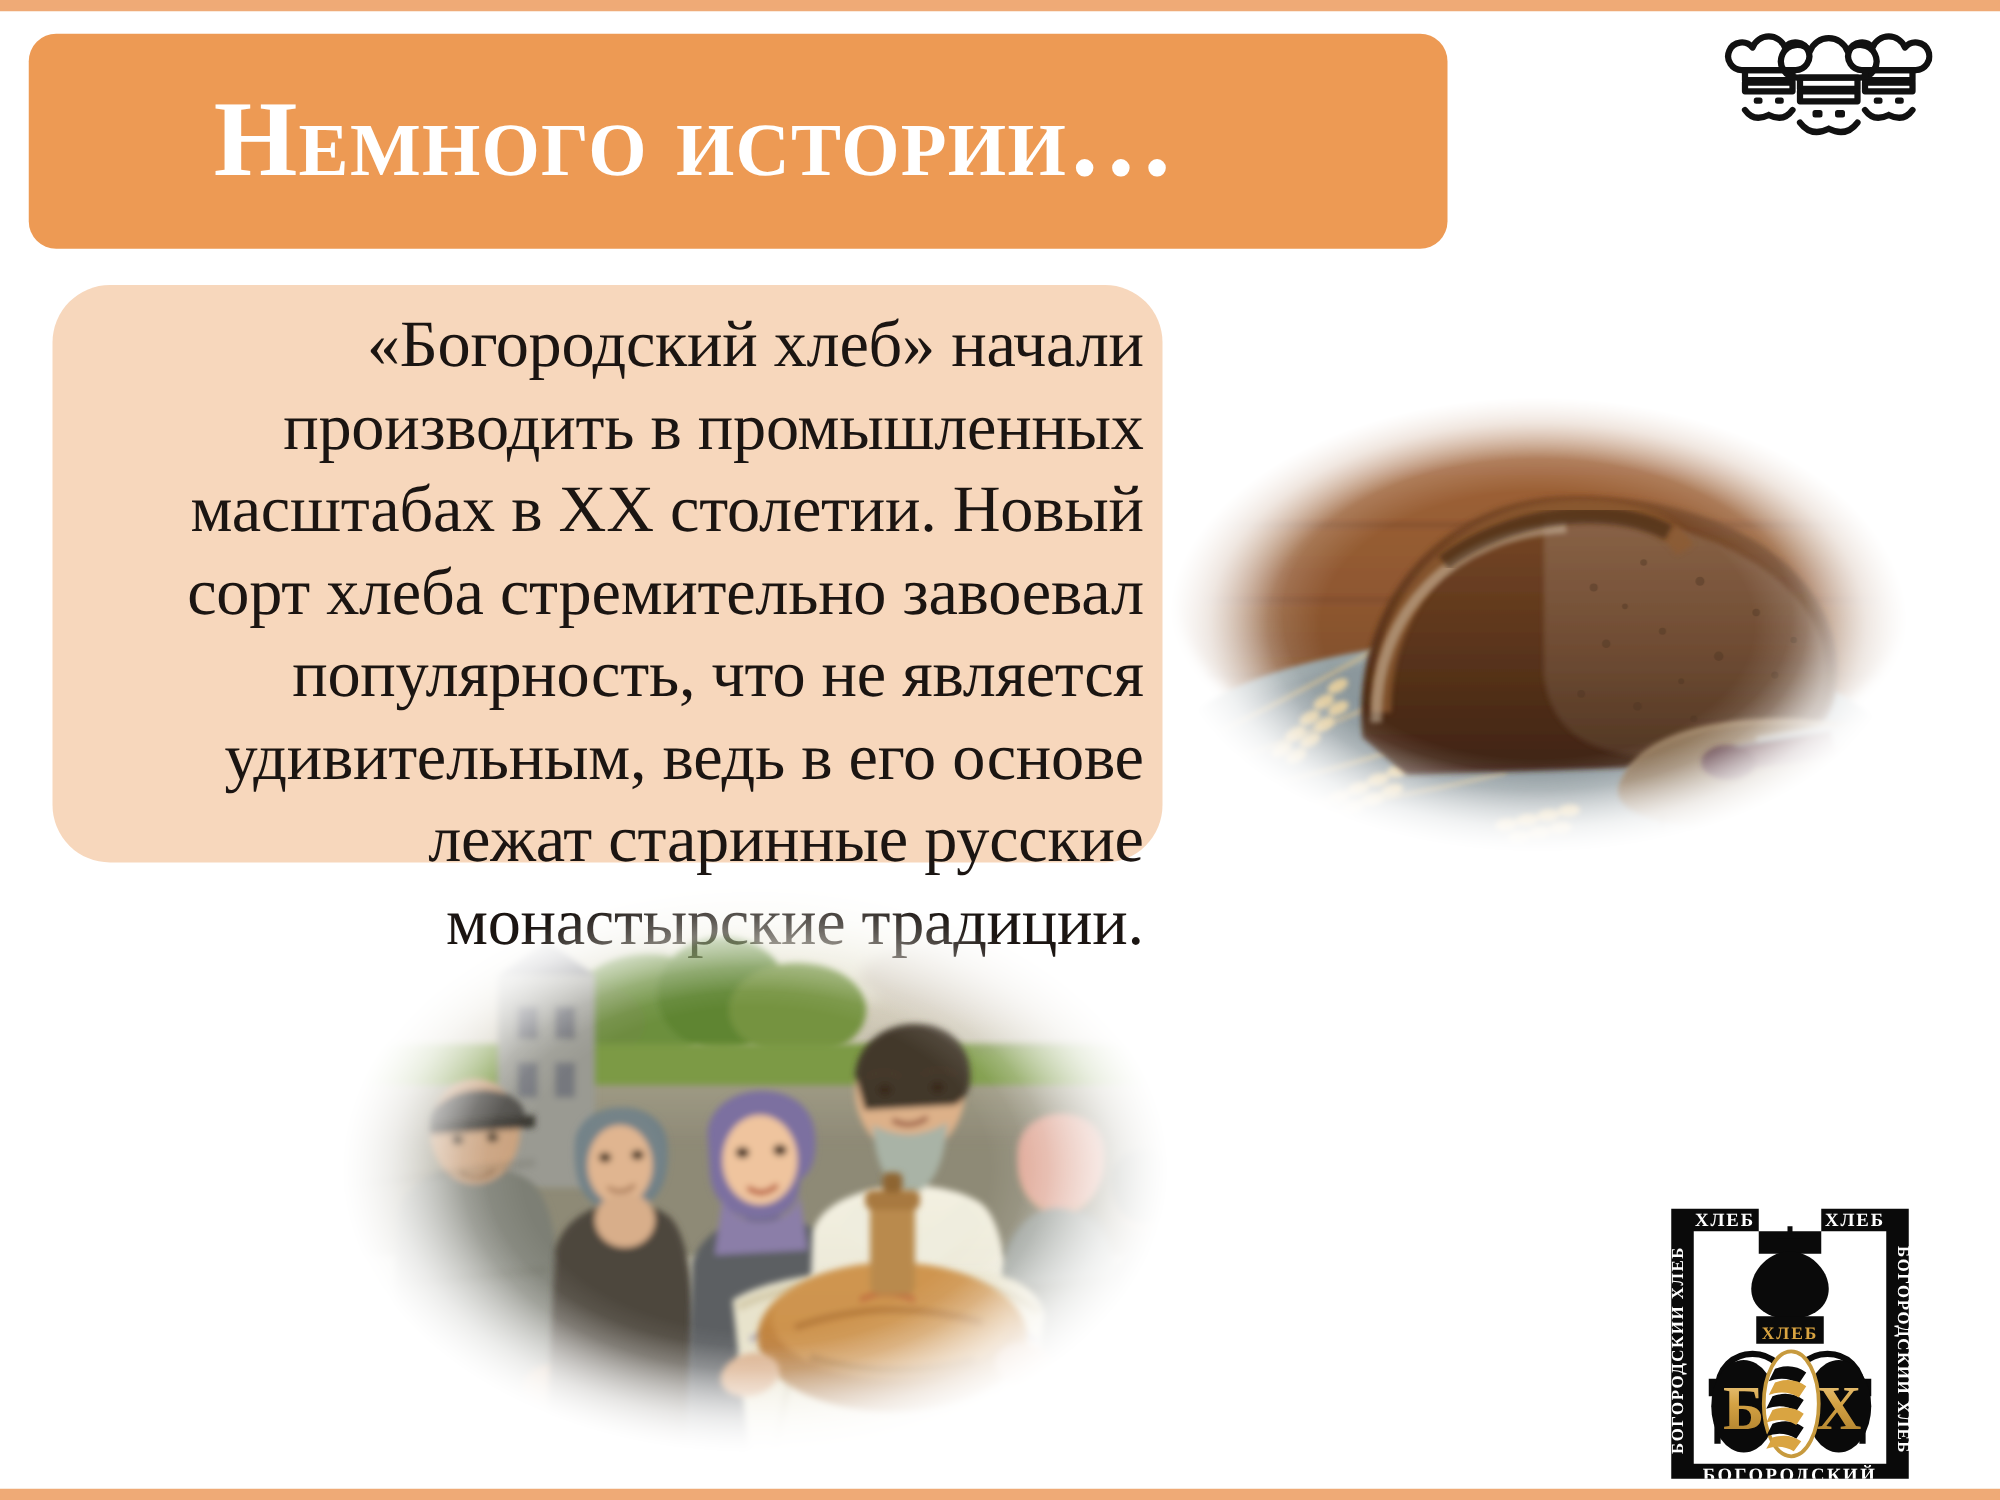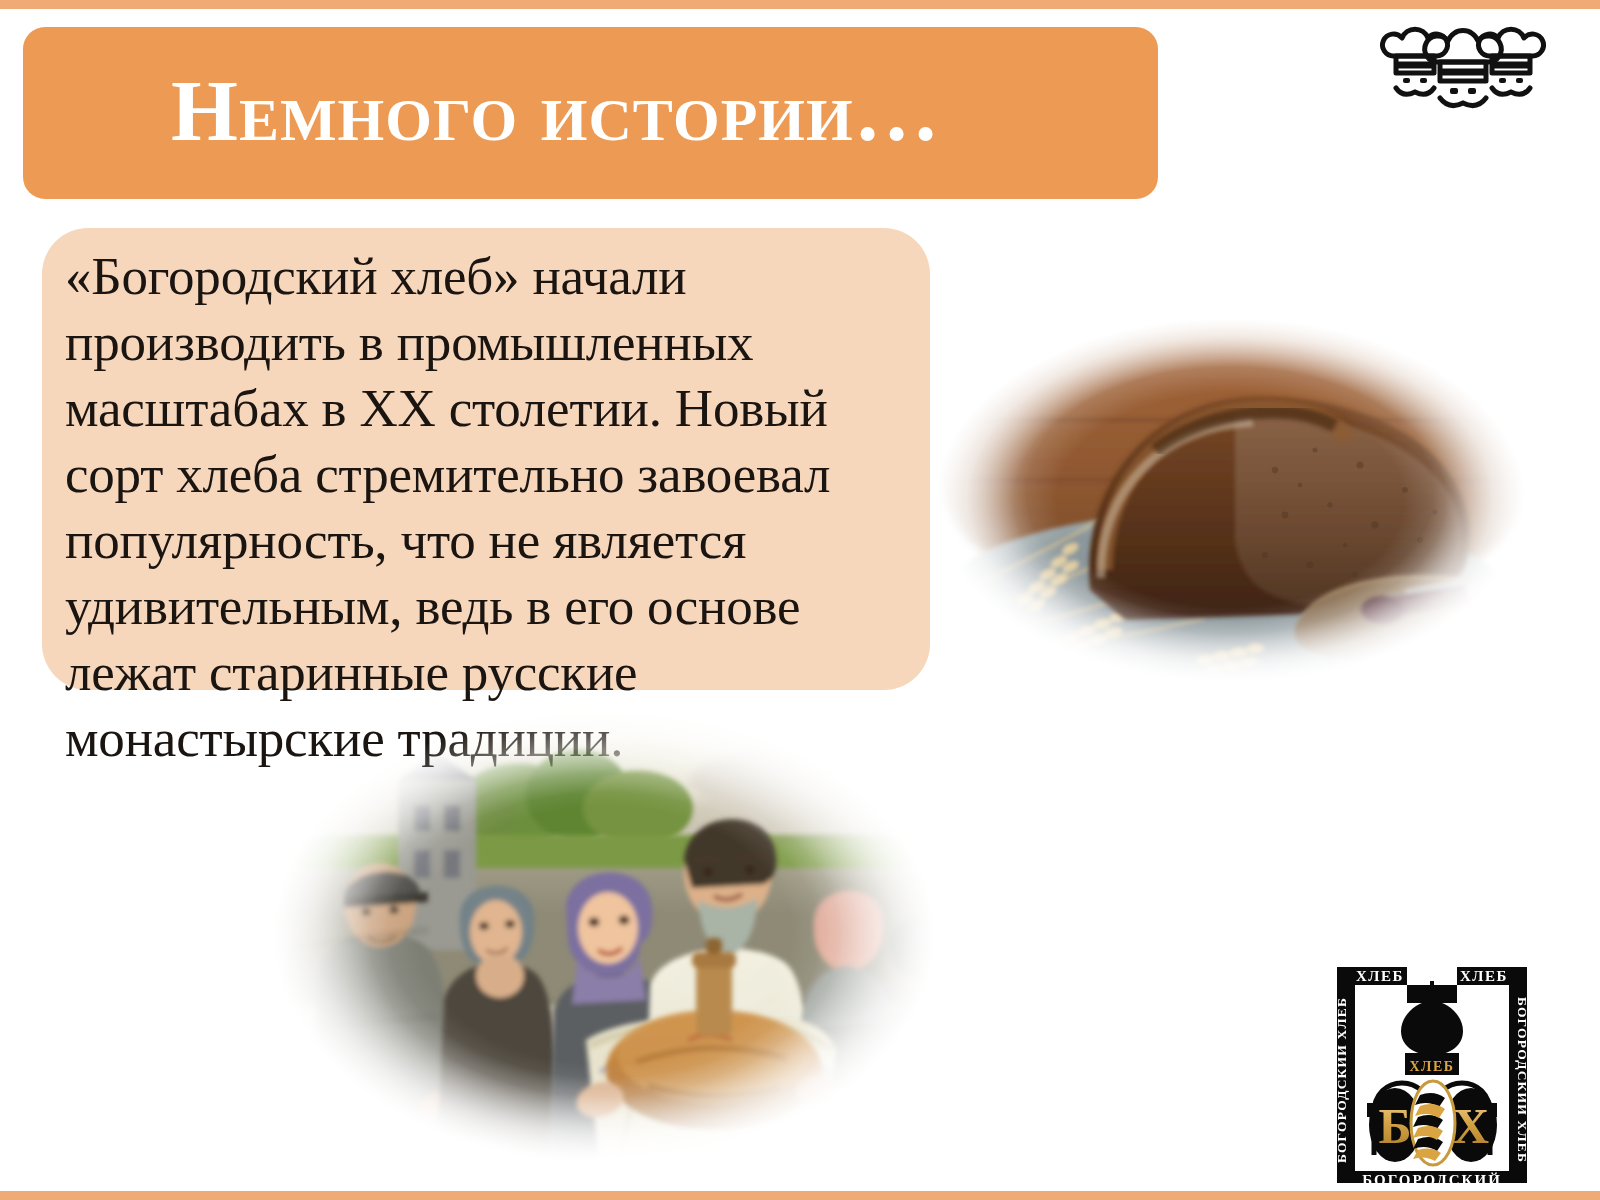--- a/index.html
+++ b/index.html
@@ -10,20 +10,21 @@
     background: #ffffff;
     font-family: "Liberation Serif", "DejaVu Serif", serif;
     overflow: hidden;
   }
 
   #slide {
     position: relative;
     width: 1600px;
     height: 1200px;
     background: #ffffff;
+    text-align: right;
   }
 
   
   .edge-strip {
     position: absolute;
     background: #EFAA76;
   }
   #strip-top    { left: 0; top: 0;     width: 1600px; height: 9px; }
   #strip-bottom { left: 0; bottom: 0;  width: 1600px; height: 9px; }
 

